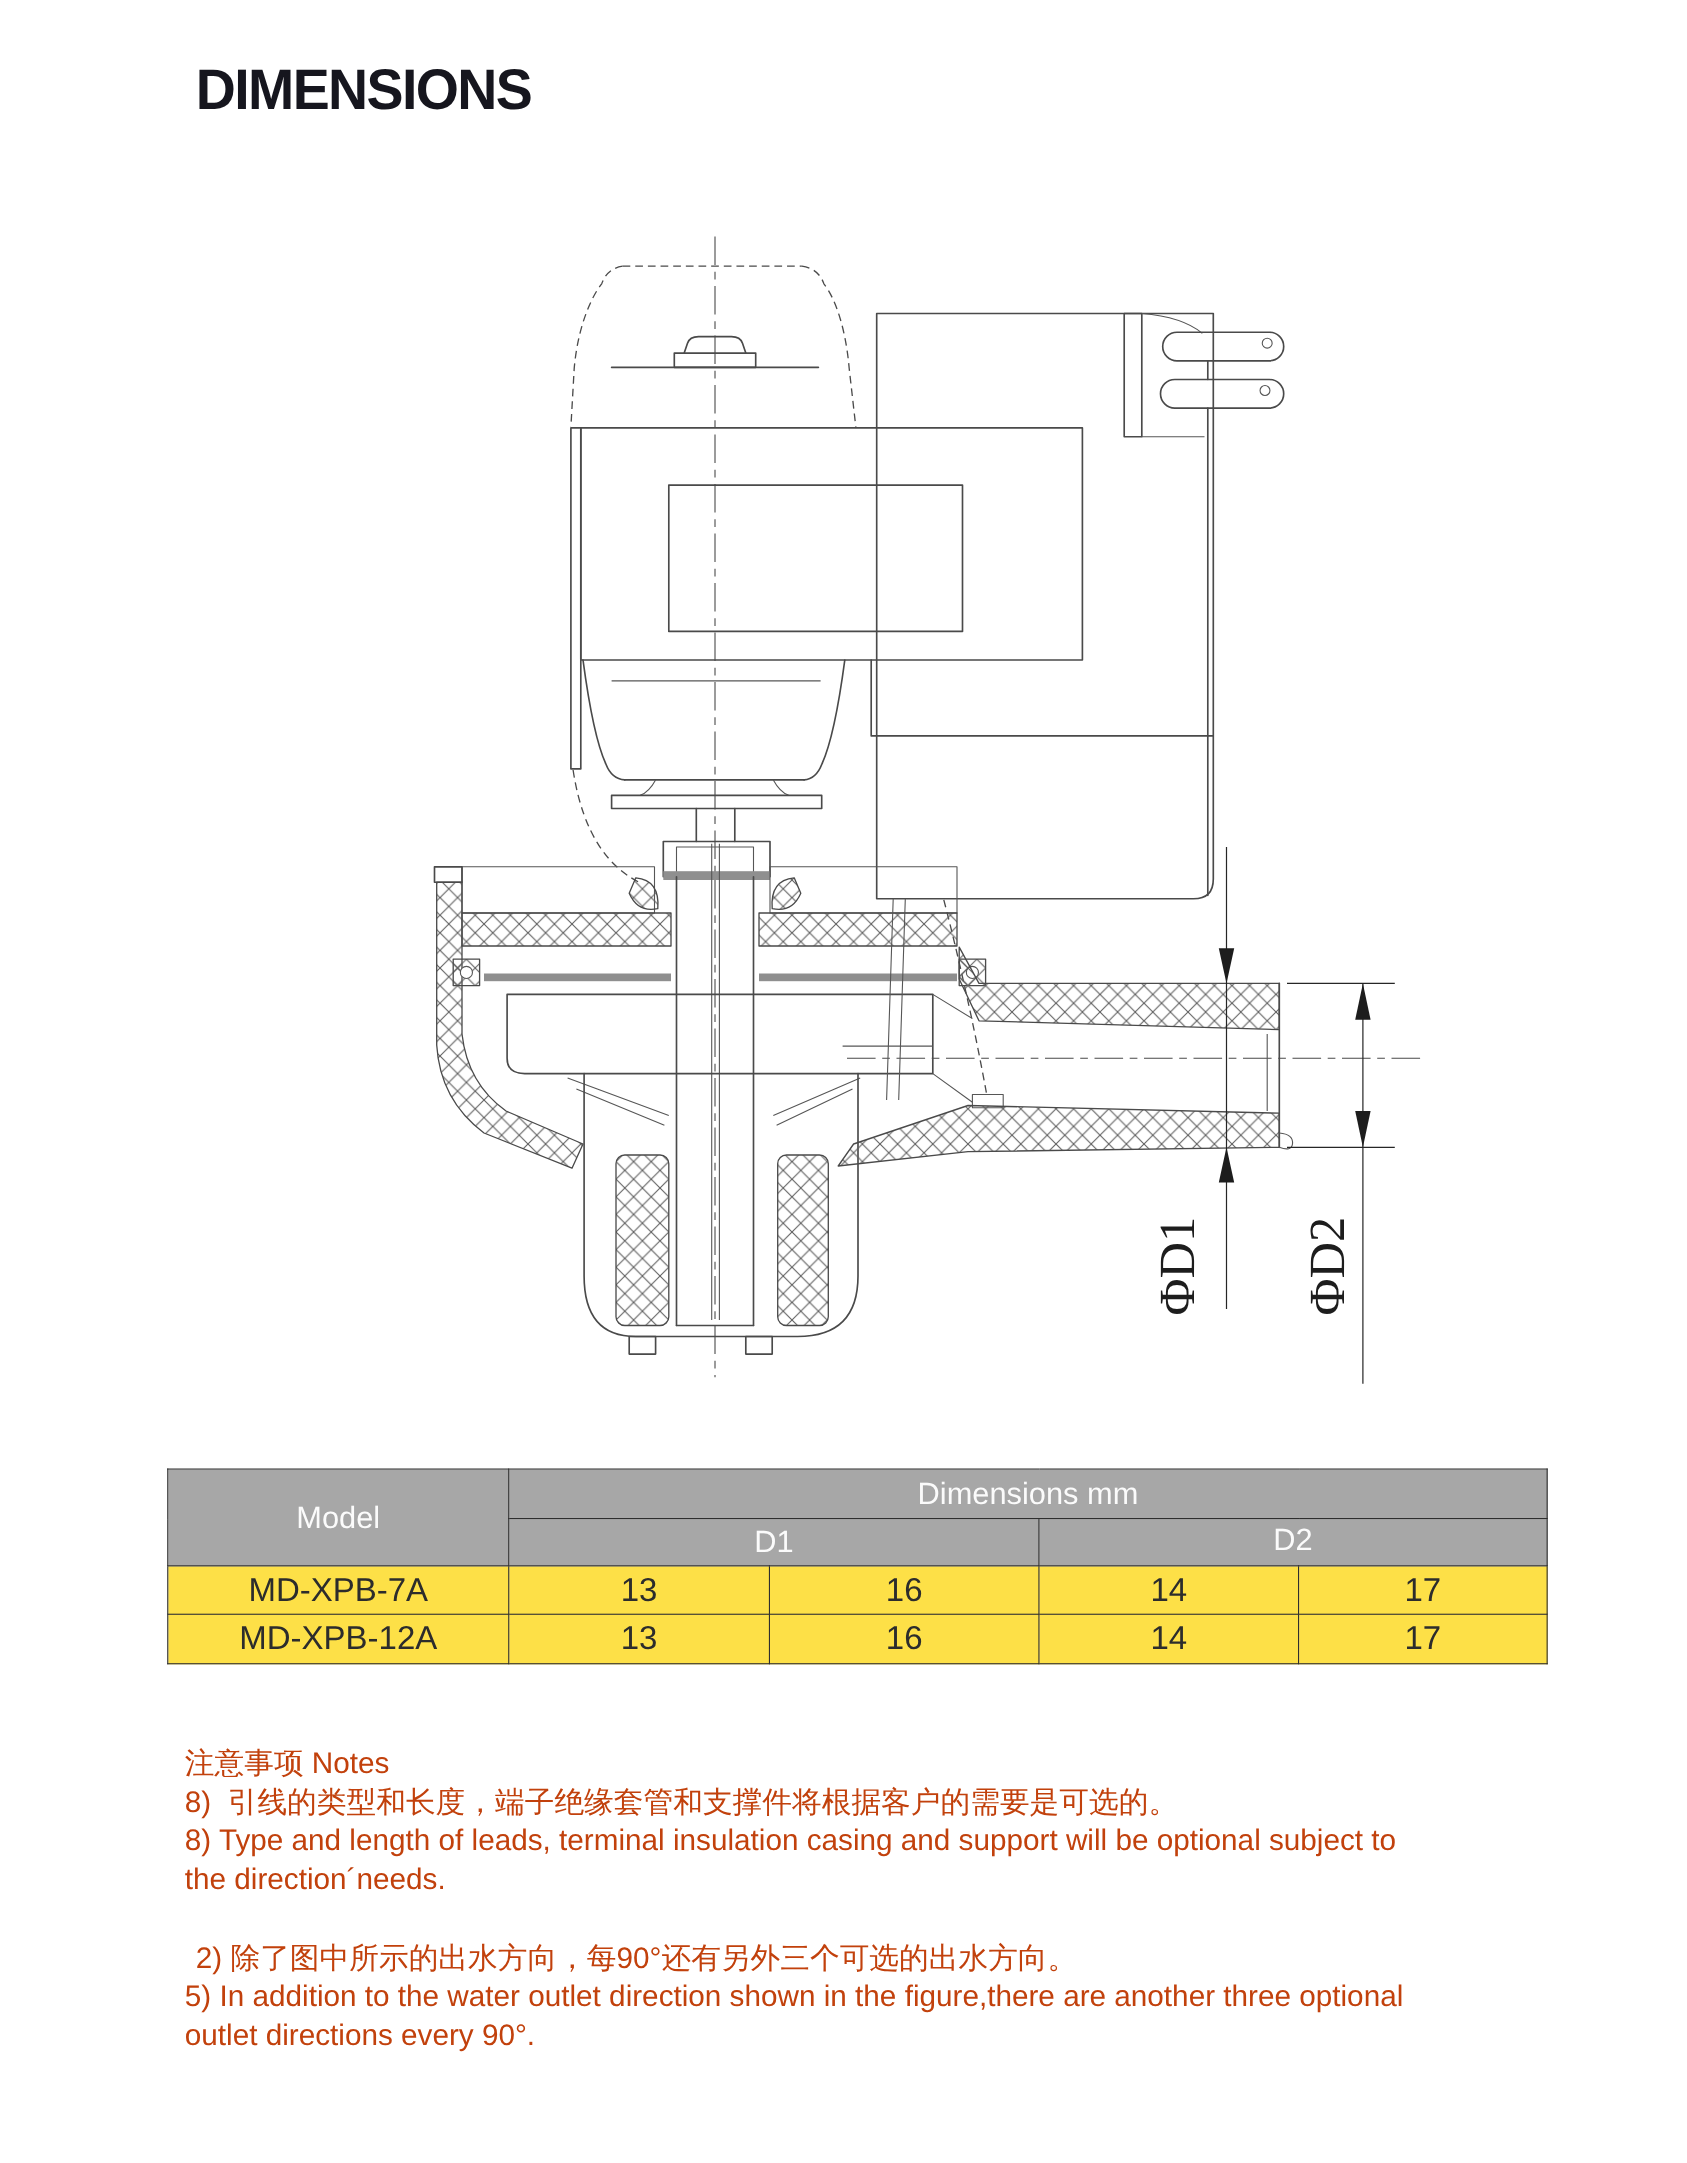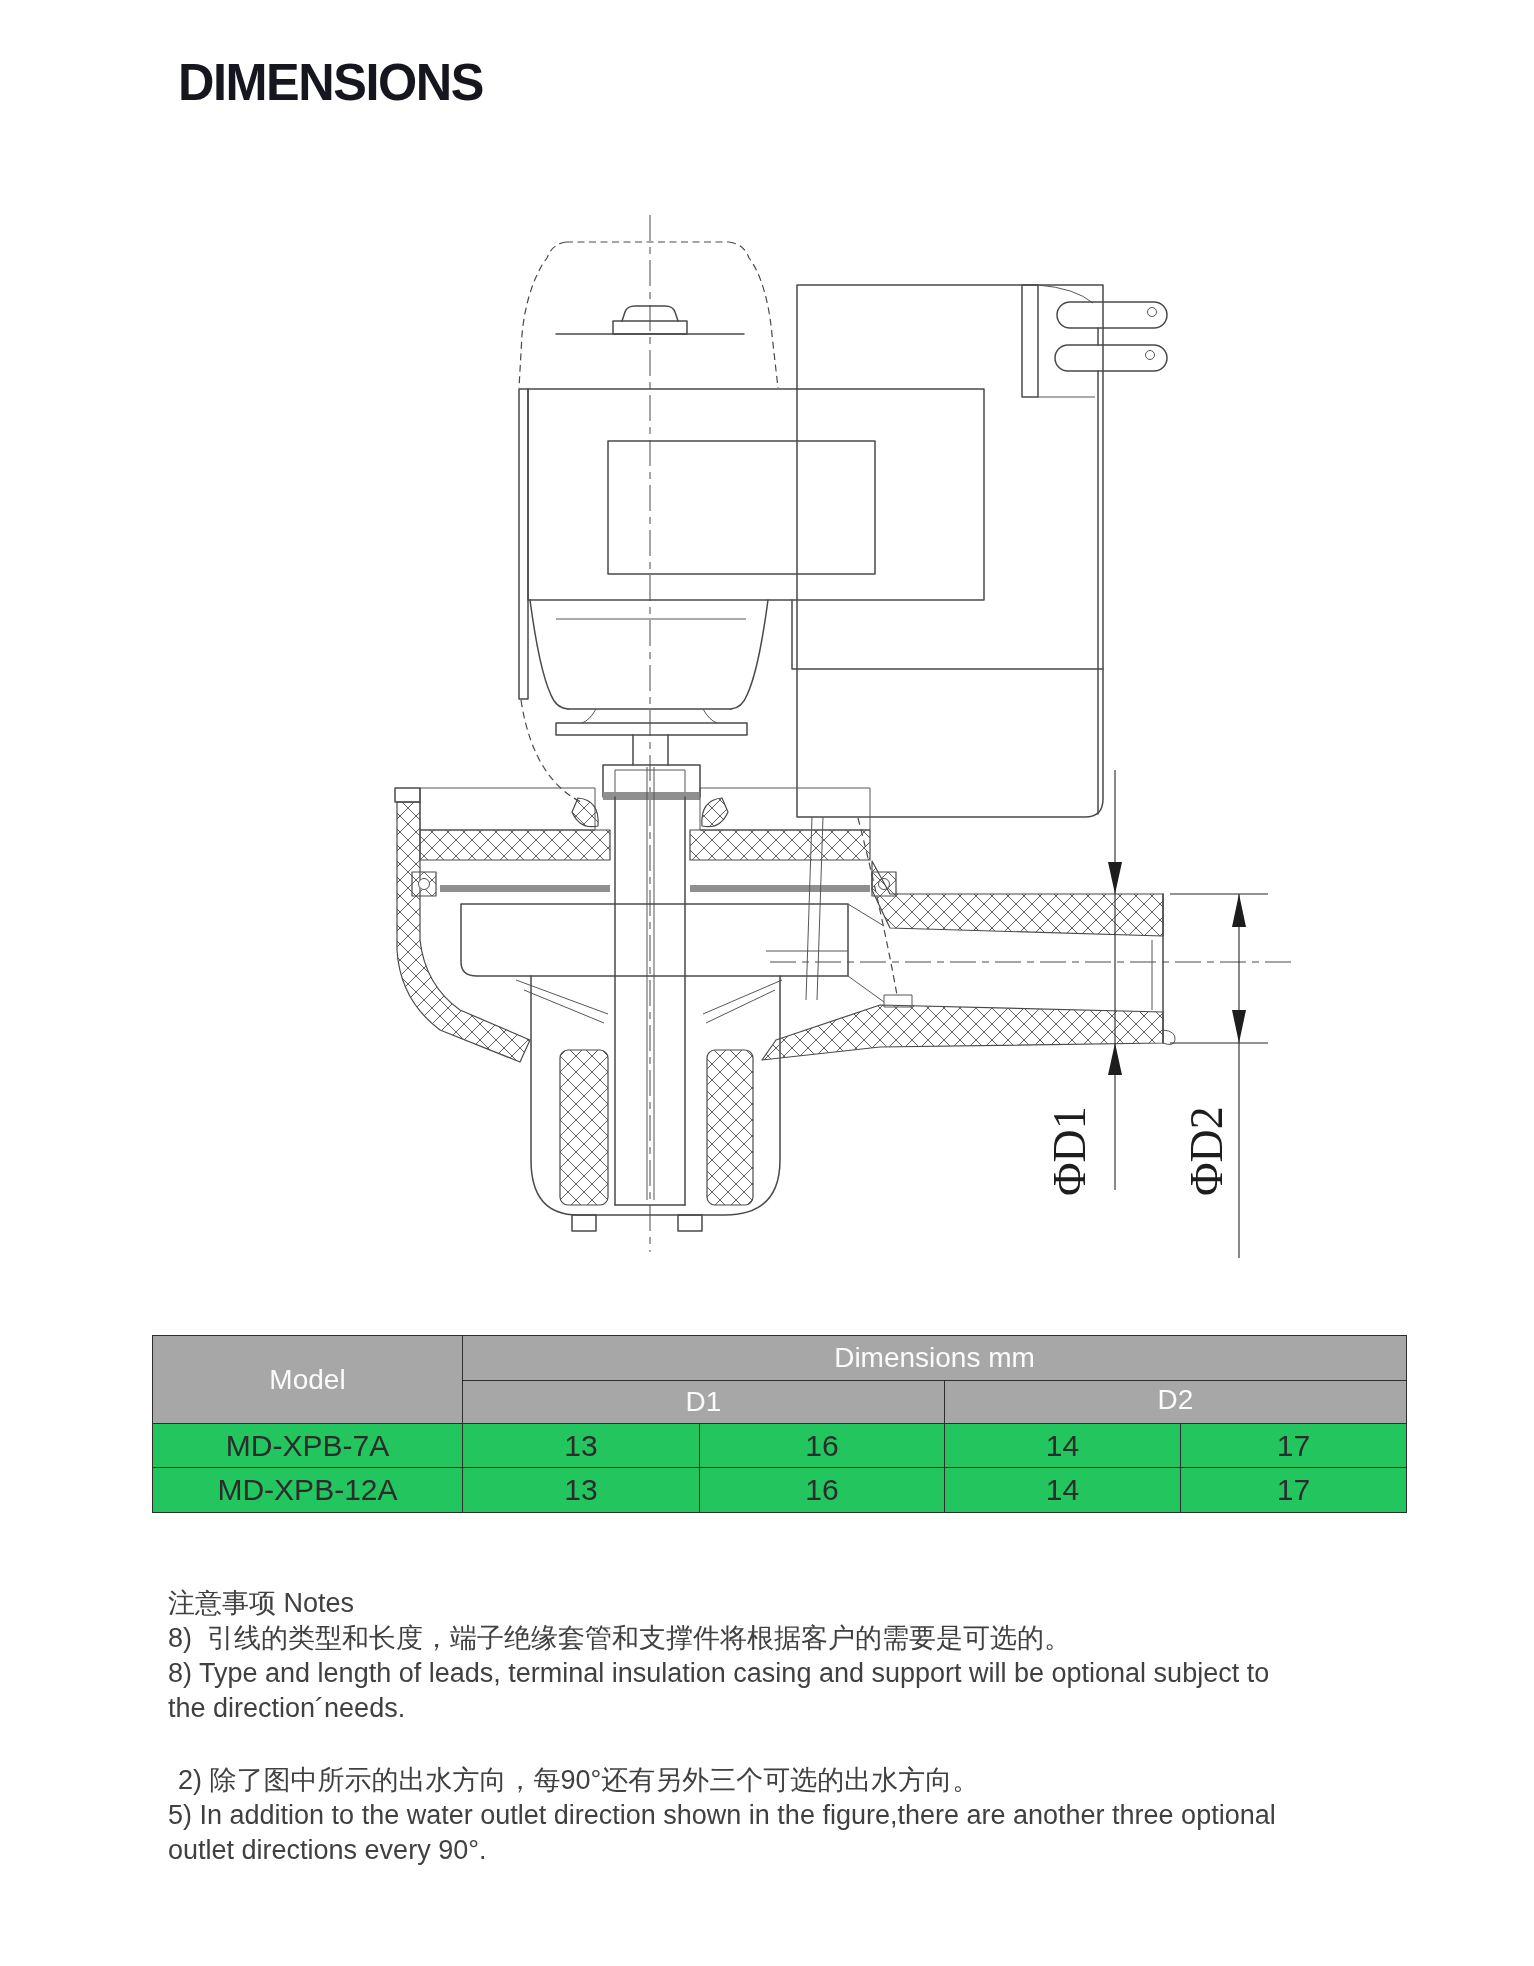--- a/index.html
+++ b/index.html
@@ -22,29 +22,29 @@
   .wht { fill:#ffffff; }
   .dim { fill:none; stroke:#262626; stroke-width:1.1; }
   .arr { fill:#1d1d1d; stroke:none; }
   .dlabel { font-family:"Liberation Serif", serif; font-size:46px; fill:#1d1d1d; }
 
   
   table.dims { position:absolute; left:152px; top:1335px; width:1254px;
                border-collapse:collapse; table-layout:fixed; }
   table.dims th, table.dims td { border:1.7px solid #2e2e2e; text-align:center; vertical-align:middle; }
   table.dims th { background:#a7a7a7; color:#fbfbfb; font-weight:400; font-size:28px; }
-  table.dims td { background:#22c55e; color:#2c2c2c; font-size:30px; }
+  table.dims td { background:#fde047; color:#2c2c2c; font-size:30px; }
   tr.hr1 { height:45px; } tr.hr2 { height:43px; }
   tr.dr1 { height:44px; } tr.dr2 { height:45px; }
   th.model { font-size:29px; }
   th.d2 { vertical-align:bottom; padding-bottom:5px; }
 
   
   .notes { position:absolute; left:168px; top:1586px; width:1200px;
-           font-size:27px; line-height:35px; color:#404040; }
+           font-size:27px; line-height:35px; color:#c2410c; }
   .notes div { white-space:pre; }
   .note-gap { margin-top:37px;margin-left:10px; }
 </style>
 </head>
 <body>
 
 <div class="page">
 
   <h1 class="title">DIMENSIONS</h1>
 

